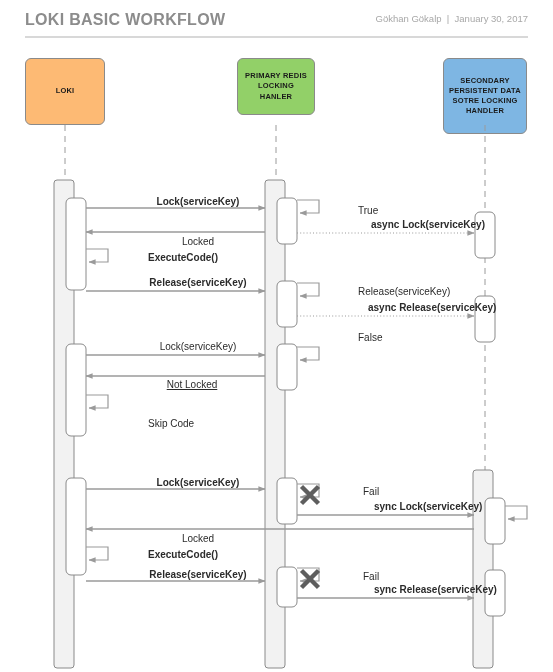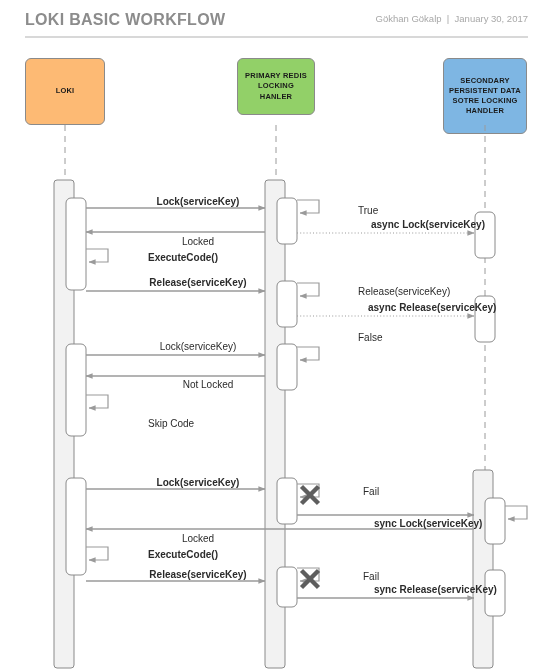--- a/index.html
+++ b/index.html
@@ -182,25 +182,25 @@
       <div class="msg-label bold center" style="left: 178px; top: 196px;">Lock(serviceKey)</div>
       <div class="msg-label" style="left: 318px; top: 205px;">True</div>
       <div class="msg-label bold" style="left: 331px; top: 219px;">async Lock(serviceKey)</div>
       <div class="msg-label center" style="left: 178px; top: 236px;">Locked</div>
       <div class="msg-label bold" style="left: 108px; top: 252px;">ExecuteCode()</div>
       <div class="msg-label bold center" style="left: 178px; top: 277px;">Release(serviceKey)</div>
       <div class="msg-label" style="left: 318px; top: 286px;">Release(serviceKey)</div>
       <div class="msg-label bold" style="left: 328px; top: 302px;">async Release(serviceKey)</div>
       <div class="msg-label center" style="left: 178px; top: 341px;">Lock(serviceKey)</div>
       <div class="msg-label" style="left: 318px; top: 332px; text-align: right;">False</div>
-      <div class="msg-label center" style="left: 188px; top: 379px;">Not Locked</div>
+      <div class="msg-label center" style="left: 172px; top: 379px; text-decoration: underline;">Not Locked</div>
       <div class="msg-label" style="left: 108px; top: 418px;">Skip Code</div>
       <div class="msg-label bold center" style="left: 178px; top: 477px;">Lock(serviceKey)</div>
       <div class="msg-label" style="left: 323px; top: 486px;">Fail</div>
-      <div class="msg-label bold" style="left: 334px; top: 518px;">sync Lock(serviceKey)</div>
+      <div class="msg-label bold" style="left: 334px; top: 501px;">sync Lock(serviceKey)</div>
       <div class="msg-label" style="left: 526px; top: 508px;">True</div>
       <div class="msg-label center" style="left: 178px; top: 533px;">Locked</div>
       <div class="msg-label bold" style="left: 108px; top: 549px;">ExecuteCode()</div>
       <div class="msg-label bold center" style="left: 178px; top: 569px;">Release(serviceKey)</div>
       <div class="msg-label" style="left: 323px; top: 571px;">Fail</div>
       <div class="msg-label bold" style="left: 334px; top: 584px;">sync Release(serviceKey)</div>
     </div>
 
 </div>
 

